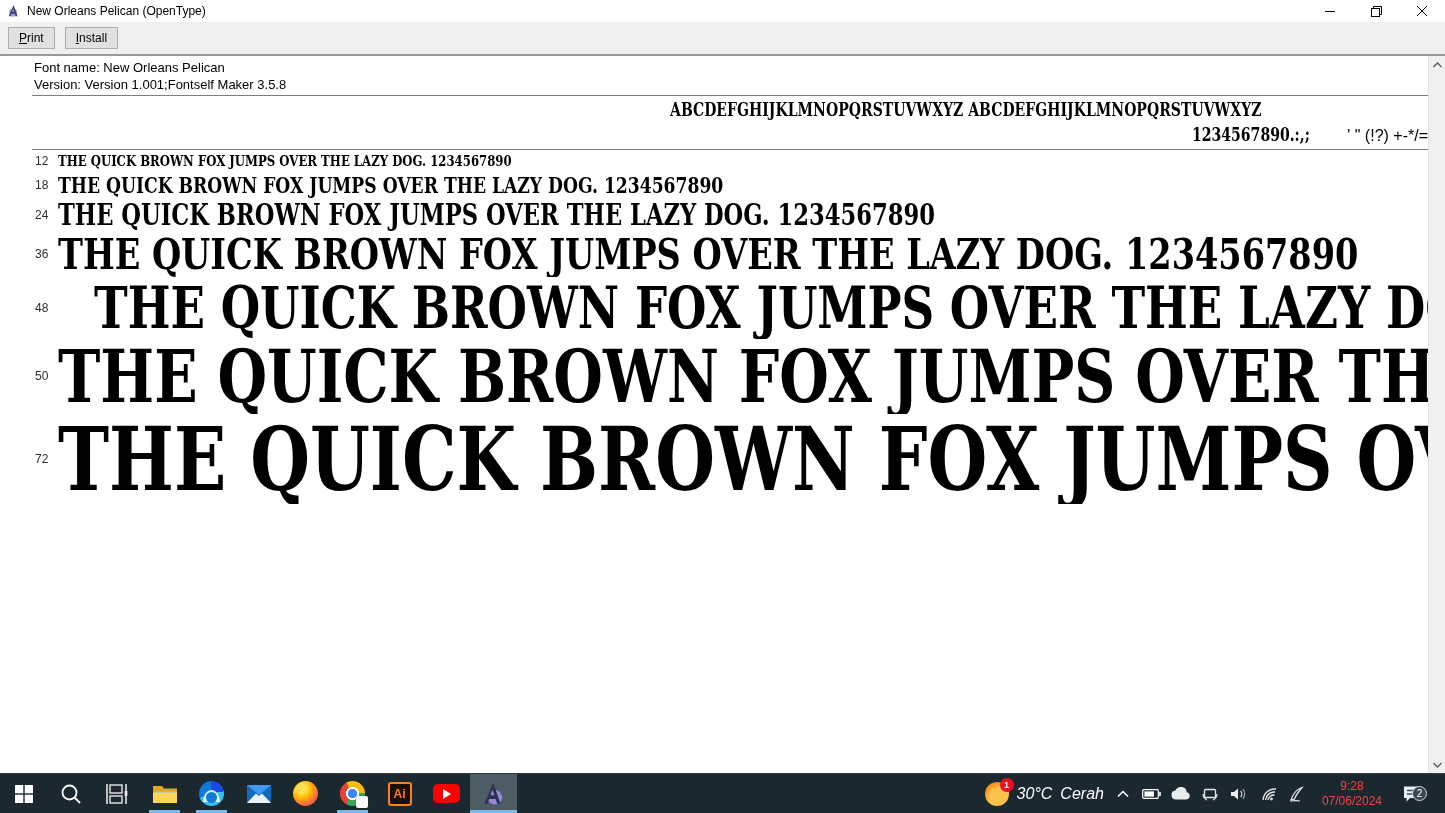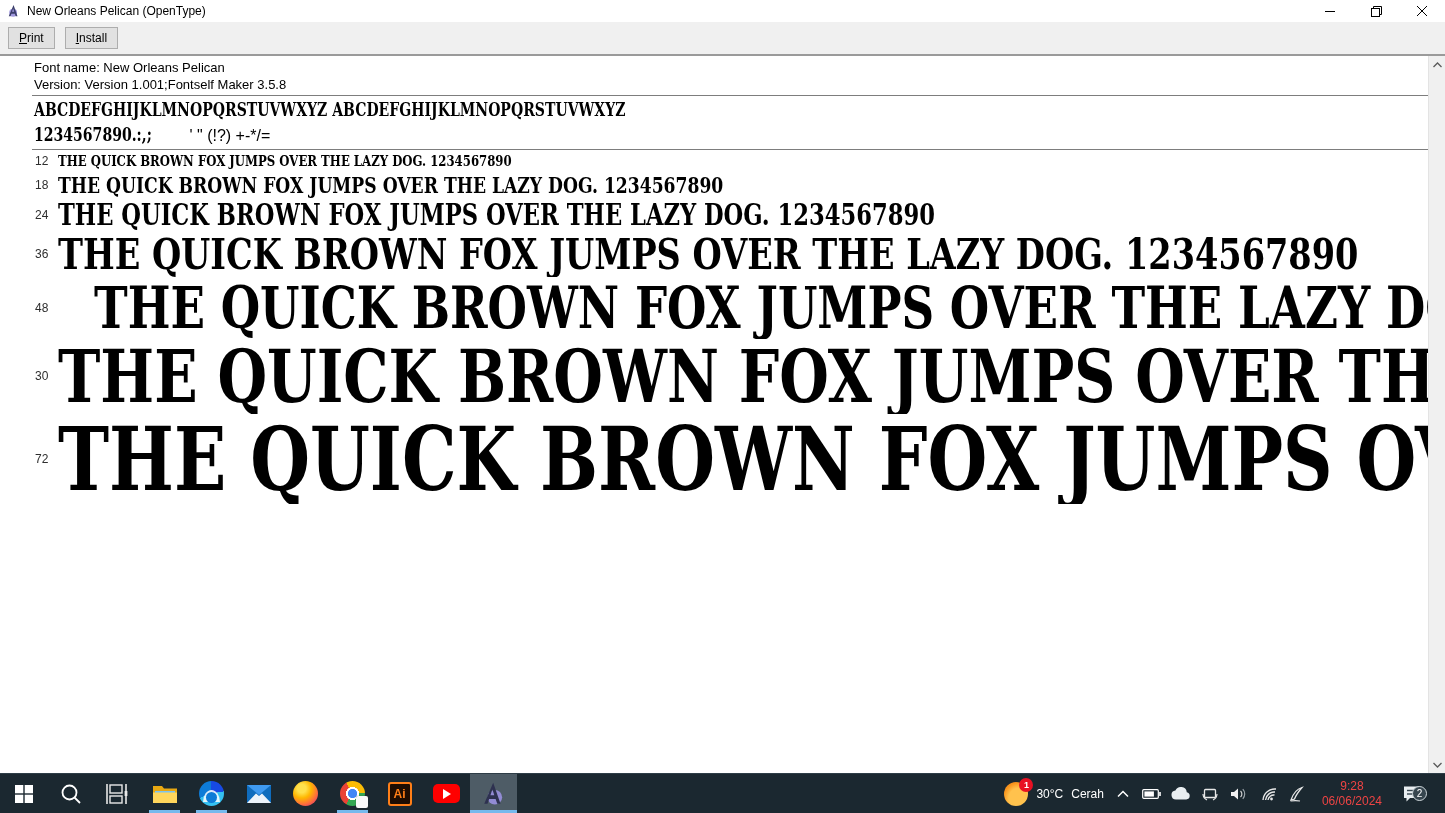--- a/index.html
+++ b/index.html
@@ -27,21 +27,21 @@
   .content-main { flex:1; overflow:hidden; background:#fff; }
 
   .info-block { padding:3px 0 2px 2px; font-size:13px; line-height:17px; color:#000; }
   .sep { height:0; border-top:1px solid #7d7d7d; }
 
   
   .slab { font-family:"DejaVu Serif", serif; font-weight:bold; color:#000;
           display:inline-block; transform:scaleX(0.78); transform-origin:0 78%; white-space:pre; }
   .plain { font-family:"Liberation Sans", sans-serif; font-weight:normal; color:#000; font-size:16px; white-space:pre; }
 
-  .charset-block { padding:2px 0 1px 2px; }
+  .charset-block { padding:2px 0 1px 2px;text-align:right; }
   .charset-line { line-height:24px; white-space:nowrap; }
   .charset-line .slab { font-size:18px; }
 
   .samples { padding-left:0; }
   .sample-row { display:flex; align-items:flex-end; overflow:hidden; white-space:nowrap; }
   .size-label { flex:none; width:26px; padding-left:3px; font-size:12px; color:#2e2e2e;
                 font-family:"Liberation Sans", sans-serif; }
   .r12 { line-height:22px; } .r12 .slab { font-size:15px; }
   .r18 { line-height:27px; } .r18 .slab { font-size:22px; }
   .r24 { line-height:32px; } .r24 .slab { font-size:29px; }
@@ -58,21 +58,21 @@
   
   #taskbar { width:1445px; height:40px; background:#1b2830; border-top:1px solid #2e3d47;
              display:flex; align-items:stretch; color:#f2f2f2; }
   .tb-apps { display:flex; align-items:stretch; }
   .app-slot { width:47px; display:flex; align-items:center; justify-content:center; position:relative; }
   .app-slot.running::after { content:""; position:absolute; bottom:0; left:8px; right:8px; height:3px; background:#76b9ed; }
   .app-slot.active { background:#4e5c66; }
   .app-slot.active::after { left:0; right:0; }
 
   .tray { margin-left:auto; display:flex; align-items:center; gap:9px; padding-right:4px; }
-  .tray-text { font-size:12px; color:#fff; }
+  .tray-text { font-size:16px; color:#fff;font-style:italic; }
   .weather { display:flex; align-items:center; gap:8px; }
   .sun { position:relative; width:24px; height:24px; border-radius:50%;
          background:radial-gradient(circle at 62% 68%, #ffc24d 0 46%, #f8951d 70%, #ef7d1a 100%); }
   .badge { position:absolute; top:-4px; right:-5px; width:14px; height:14px; border-radius:50%;
            background:#e81123; color:#fff; font-size:9px; font-weight:bold;
            display:flex; align-items:center; justify-content:center; }
   .tray-icon { display:flex; align-items:center; justify-content:center; width:20px; height:24px; }
   .clock { text-align:center; font-size:12px; line-height:15px; color:#ef4444; padding:0 6px; }
   .notif { position:relative; width:30px; display:flex; align-items:center; justify-content:center; }
   .notif-badge { position:absolute; bottom:2px; right:0; width:15px; height:15px; border-radius:50%;
@@ -175,21 +175,21 @@
         </div>
         <div class="sample-row r36">
           <span class="size-label">36</span>
           <span class="slab">THE QUICK BROWN FOX JUMPS OVER THE LAZY DOG. 1234567890</span>
         </div>
         <div class="sample-row r48">
           <span class="size-label">48</span>
           <span class="slab">THE QUICK BROWN FOX JUMPS OVER THE LAZY DOG. 1234567890</span>
         </div>
         <div class="sample-row r60">
-          <span class="size-label">30</span>
+          <span class="size-label">50</span>
           <span class="slab">THE QUICK BROWN FOX JUMPS OVER THE LAZY DOG. 1234567890</span>
         </div>
         <div class="sample-row r72">
           <span class="size-label">72</span>
           <span class="slab">THE QUICK BROWN FOX JUMPS OVER THE LAZY DOG. 1234567890</span>
         </div>
       </div>
 
     </div>
 
@@ -326,21 +326,21 @@
     </div>
     <div class="tray-icon">
       <svg width="18" height="16" viewBox="0 0 18 16">
         <path d="M3 14 C5 8, 9 3, 14 1.5 C11 5, 8 9, 6.5 13 Z" fill="none" stroke="#e8e8e8" stroke-width="1.3"></path>
         <path d="M2.5 15 C6 14.5, 9 14.5, 12 15" fill="none" stroke="#e8e8e8" stroke-width="1.2"></path>
       </svg>
     </div>
 
     <div class="clock">
       <div>9:28</div>
-      <div>06/06/2024</div>
+      <div>07/06/2024</div>
     </div>
 
     <div class="notif">
       <svg width="20" height="18" viewBox="0 0 20 18">
         <path d="M2 1.5 L18 1.5 L18 13 L8 13 L4.5 16.5 L4.5 13 L2 13 Z" fill="#e9eef1"></path>
         <line x1="5" y1="5.5" x2="15" y2="5.5" stroke="#37464f" stroke-width="1.4"></line>
         <line x1="5" y1="9" x2="12" y2="9" stroke="#37464f" stroke-width="1.4"></line>
       </svg>
       <div class="notif-badge">2</div>
     </div>

